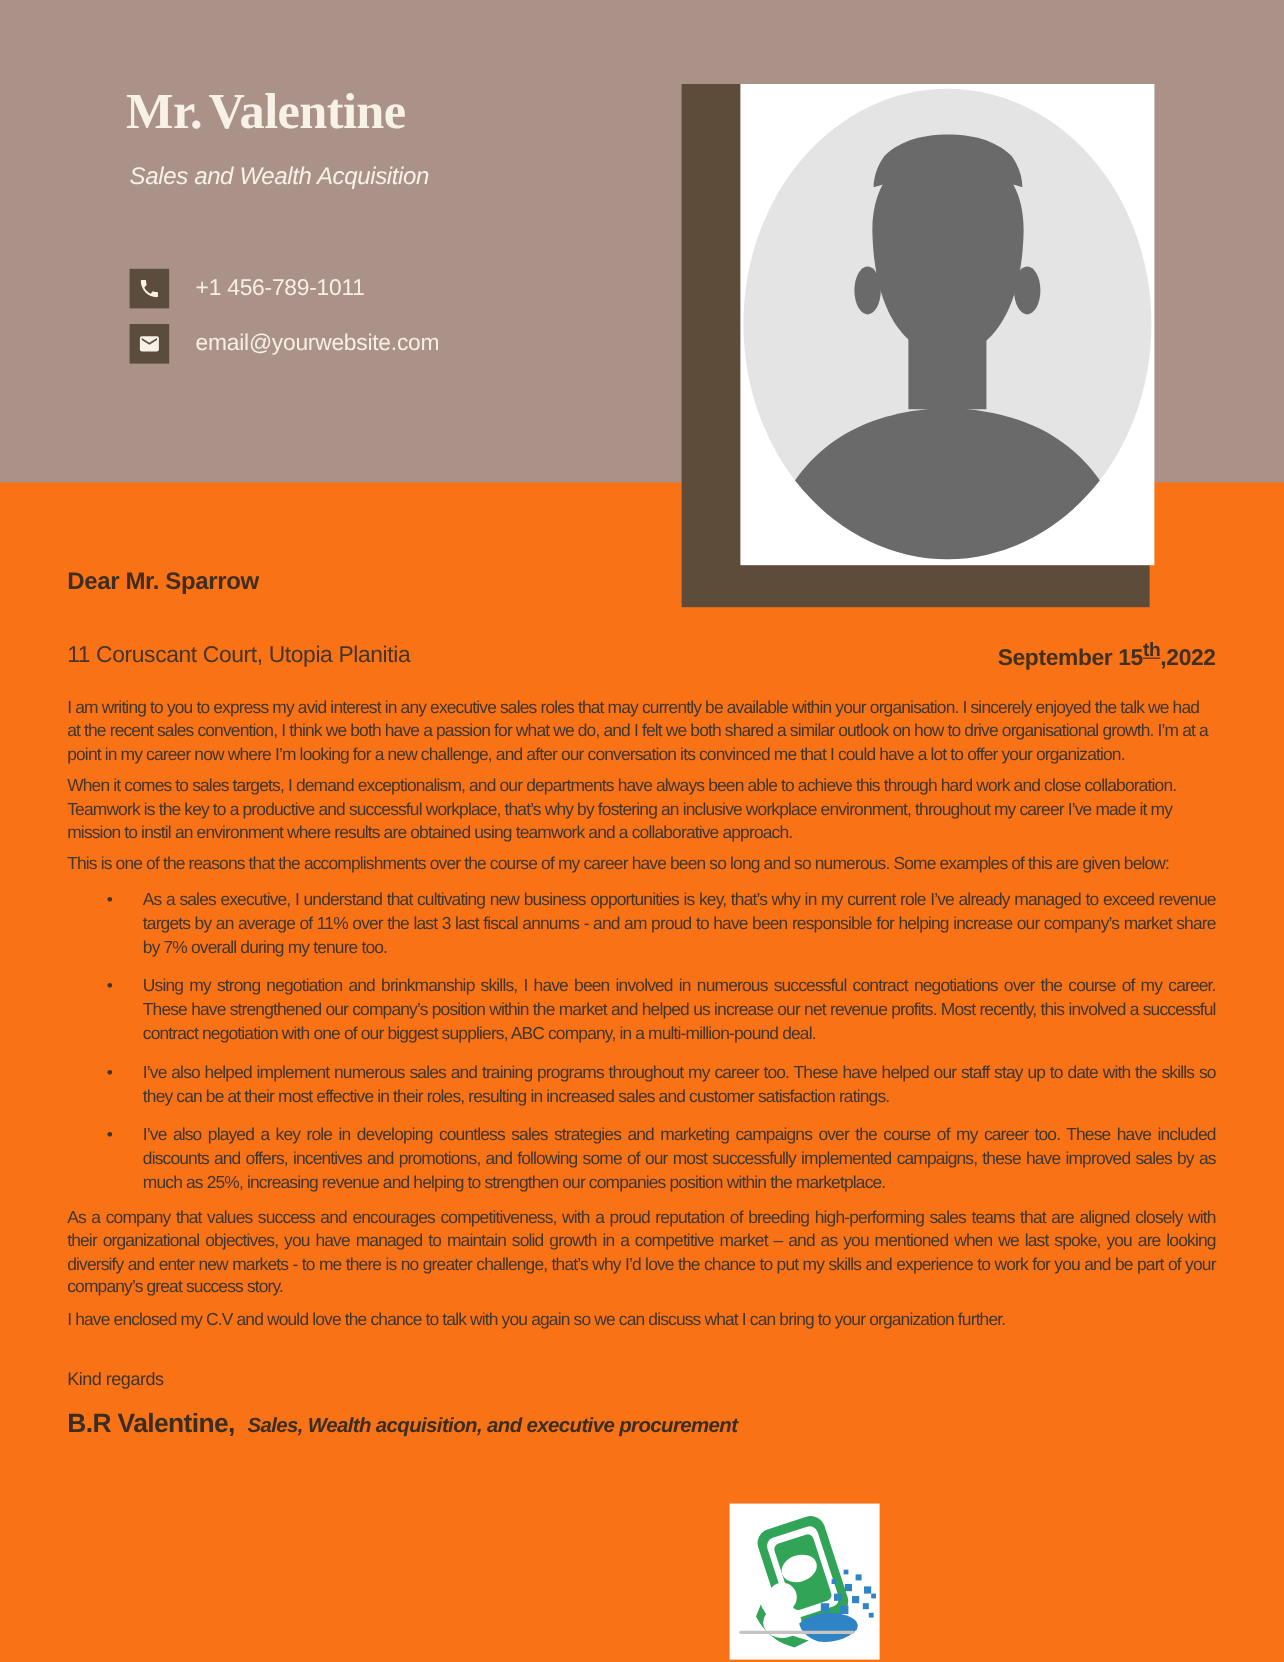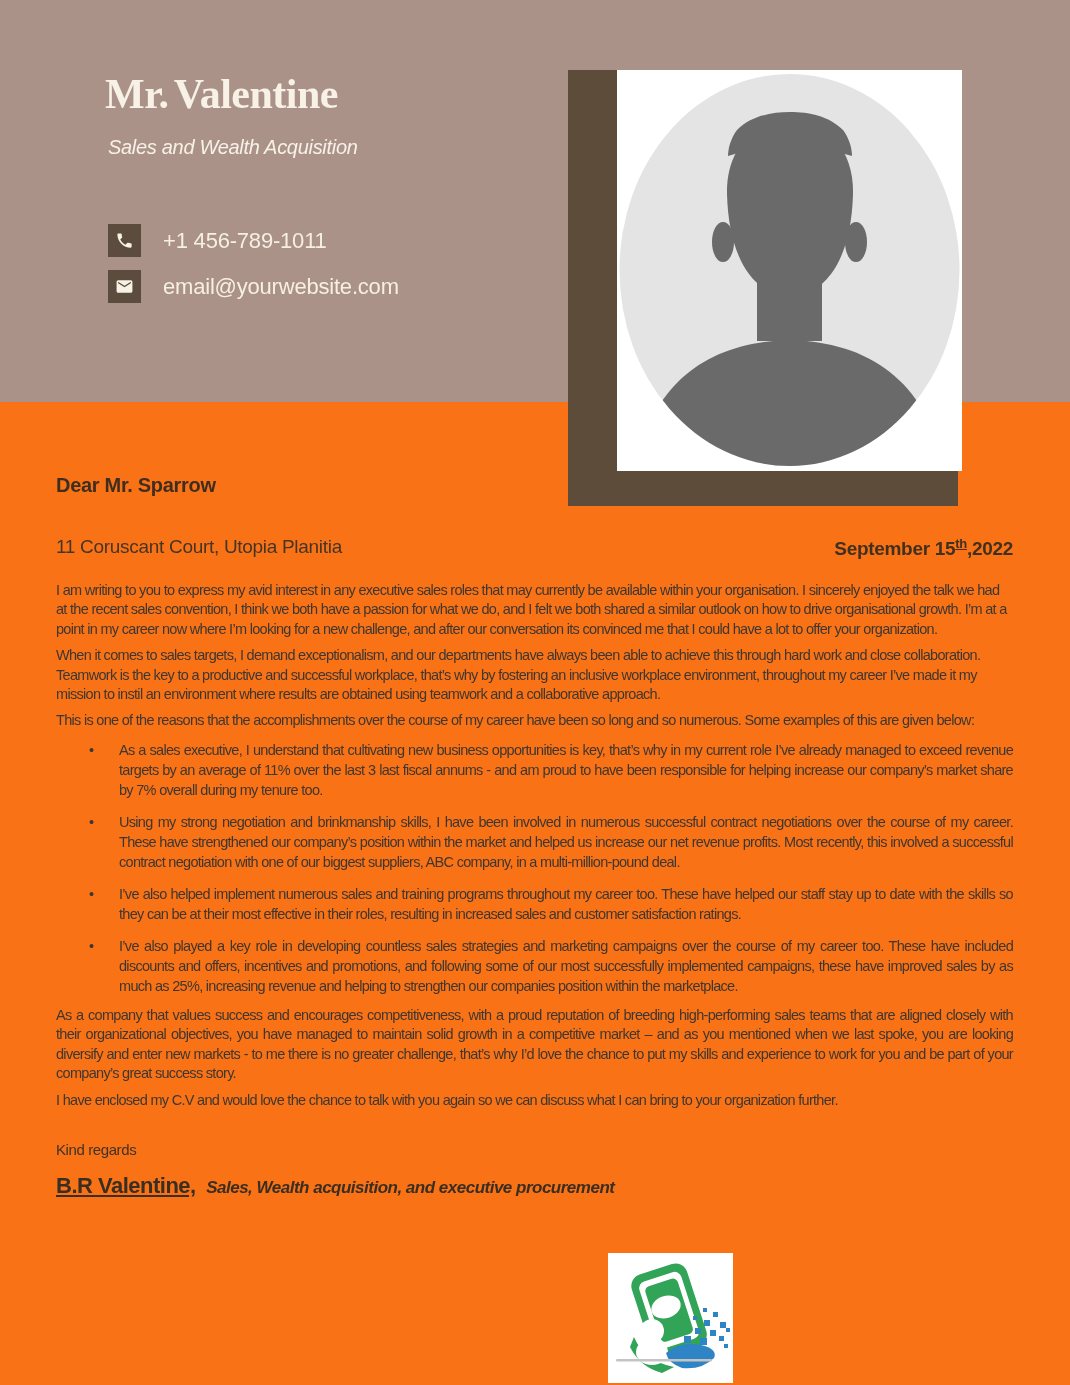--- a/index.html
+++ b/index.html
@@ -19,53 +19,53 @@
     position:absolute;left:108px;top:136px;
     font-style:italic;font-size:20px;color:#f8f1e6;letter-spacing:-0.3px;
   }
   .contacts{position:absolute;left:108px;top:224px;}
   .contact-row{display:flex;align-items:center;margin-bottom:13px;}
   .icon-box{
     width:33px;height:33px;background:#5b4c3e;flex:0 0 33px;
     display:flex;align-items:center;justify-content:center;
   }
   .icon-box svg{width:19px;height:19px;fill:#f8f1e6;}
-  .contact-label{margin-left:22px;font-size:22px;color:#f7efe3;letter-spacing:-0.2px;}
+  .contact-label{margin-left:22px;font-size:19px;color:#f7efe3;letter-spacing:-0.2px;}
   
   .photo-frame{position:absolute;left:568px;top:70px;width:390px;height:436px;background:#5e4c3b;}
   .photo-box{position:absolute;left:617px;top:70px;width:345px;height:401px;background:#ffffff;}
   
   .letter{
     position:absolute;left:0;top:402px;width:1070px;box-sizing:border-box;
     padding:0 57px 0 56px;color:#3e3630;
   }
   .greeting{margin:72px 0 0 0;font-size:20px;font-weight:bold;color:#3f2e20;letter-spacing:-0.3px;}
   .recipient-row{margin-top:36px;display:flex;justify-content:space-between;align-items:flex-end;}
   .recipient{font-size:19px;line-height:27px;color:#463527;letter-spacing:-0.3px;}
   .date{font-size:19px;font-weight:bold;color:#42301f;letter-spacing:-0.3px;}
-  .date sup{font-size:13px;text-decoration:underline;}
+  .date sup{font-size:16px;text-decoration:underline;}
   .letter p{
     margin:7px 0 0 0;font-size:14.5px;line-height:19.4px;letter-spacing:-0.7px;
   }
   .letter p.first{margin-top:21px;}
   ul.points{list-style:none;margin:9px 0 0 0;padding:0;}
   ul.points li{
     position:relative;margin:0 0 0 0;padding-left:63px;
     font-size:14.5px;line-height:20px;letter-spacing:-0.7px;text-align:justify;
   }
   ul.points li + li{margin-top:12px;}
   ul.points li::before{
     content:"\2022";position:absolute;left:33px;top:0;font-size:14.5px;
   }
   .letter p.justified{text-align:justify;}
   .letter p.closing{margin-top:10px;}
   .letter p.enclosed{margin-top:8px;}
   .signoff{margin-top:30px;font-size:15px;letter-spacing:-0.4px;color:#3e332a;}
   .signature{margin-top:15px;color:#3a2d22;}
-  .signature .sig-name{font-size:22px;font-weight:bold;letter-spacing:-0.5px;text-decoration:underline;}
+  .signature .sig-name{font-size:22px;font-weight:bold;letter-spacing:-0.5px;}
   .signature .sig-title{font-size:17px;font-weight:bold;font-style:italic;letter-spacing:-0.5px;margin-left:6px;}
   
   .logo-box{position:absolute;left:608px;top:1253px;width:125px;height:130px;background:#ffffff;}
 </style>
 </head>
 <body>
 
 <div class="page">
 
   <div class="header-band">

